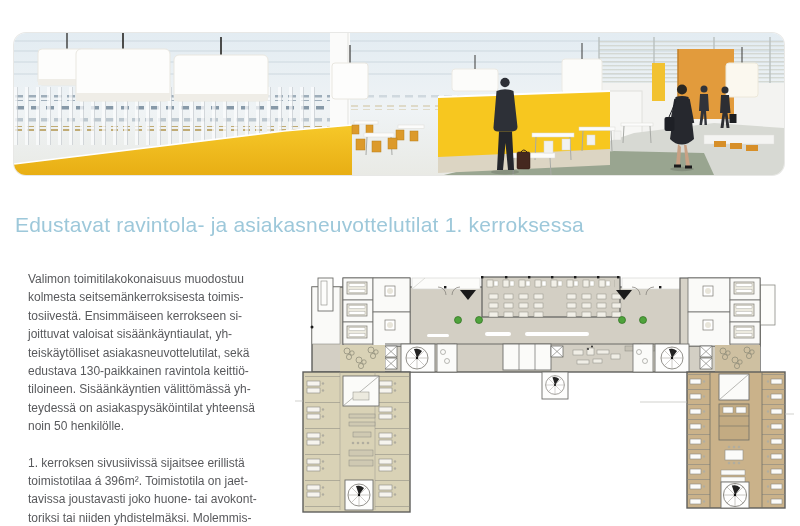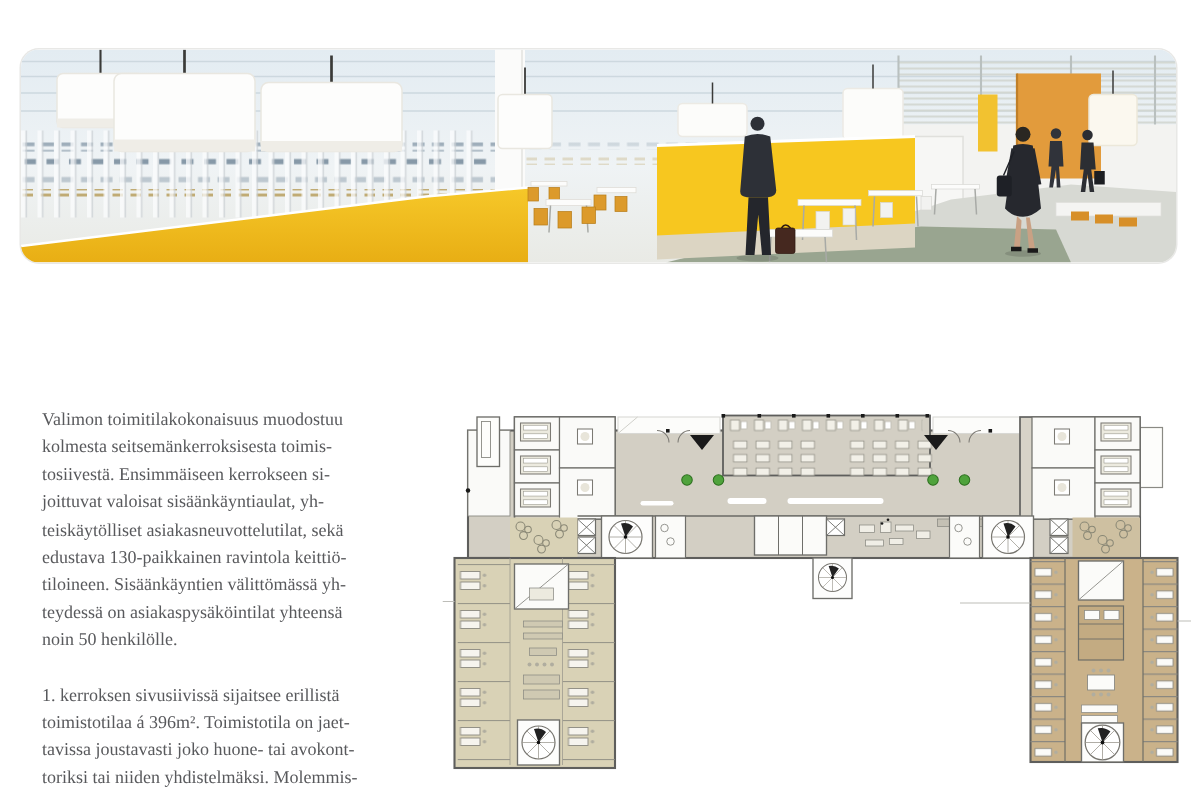--- a/index.html
+++ b/index.html
@@ -8,21 +8,21 @@
   
   #photo{position:absolute;left:14px;top:33px;width:770px;height:142px;border-radius:12px;
          overflow:hidden;box-shadow:0 0 0 1px #e8e8e6;}
   #photo svg{display:block;}
   
   #heading{position:absolute;left:15px;top:197px;width:760px;font-size:21px;line-height:27px;
            color:#9dc8da;letter-spacing:.2px;font-weight:400;}
   
   #copy{position:absolute;left:28px;top:270px;width:278px;color:#58595c;font-size:12px;
         line-height:18.4px;}
-  #copy p{margin:0;white-space:pre-line;font-family:Liberation Serif, serif;}
+  #copy p{margin:0;white-space:pre-line;}
   #copy p + p{margin-top:18px;}
   
   #plan{position:absolute;left:295px;top:254px;width:500px;height:272px;}
 </style>
 </head>
 <body>
 
 <div id="page">
 
   <figure id="photo" style="margin:0">
@@ -203,20 +203,21 @@
         <path d="M0,9 L8,9 L9,26 L6,26 L7,40 L4.5,40 L4,28 L2,40 L-0.5,40 L1,26 L-1,26 Z" fill="#30333a"></path>
       </g>
       <g transform="translate(706,53)">
         <circle cx="5" cy="4" r="3.5" fill="#2c2e33"></circle>
         <path d="M1,9 L9,9 L10.5,27 L7.5,27 L9.5,42 L6.5,42 L5,30 L3.5,42 L0.5,42 L2.5,27 L0,27 Z" fill="#2c2e33"></path>
         <rect x="9.5" y="28" width="7" height="9" fill="#1c1e22"></rect>
       </g>
     </svg>
   </figure>
 
+  <h1 id="heading">Edustavat ravintola- ja asiakasneuvottelutilat 1. kerroksessa</h1>
 
   <div id="copy">
     <p>Valimon toimitilakokonaisuus muodostuu
 kolmesta seitsemänkerroksisesta toimis-
 tosiivestä. Ensimmäiseen kerrokseen si-
 joittuvat valoisat sisäänkäyntiaulat, yh-
 teiskäytölliset asiakasneuvottelutilat, sekä
 edustava 130-paikkainen ravintola keittiö-
 tiloineen. Sisäänkäyntien välittömässä yh-
 teydessä on asiakaspysäköintilat yhteensä

